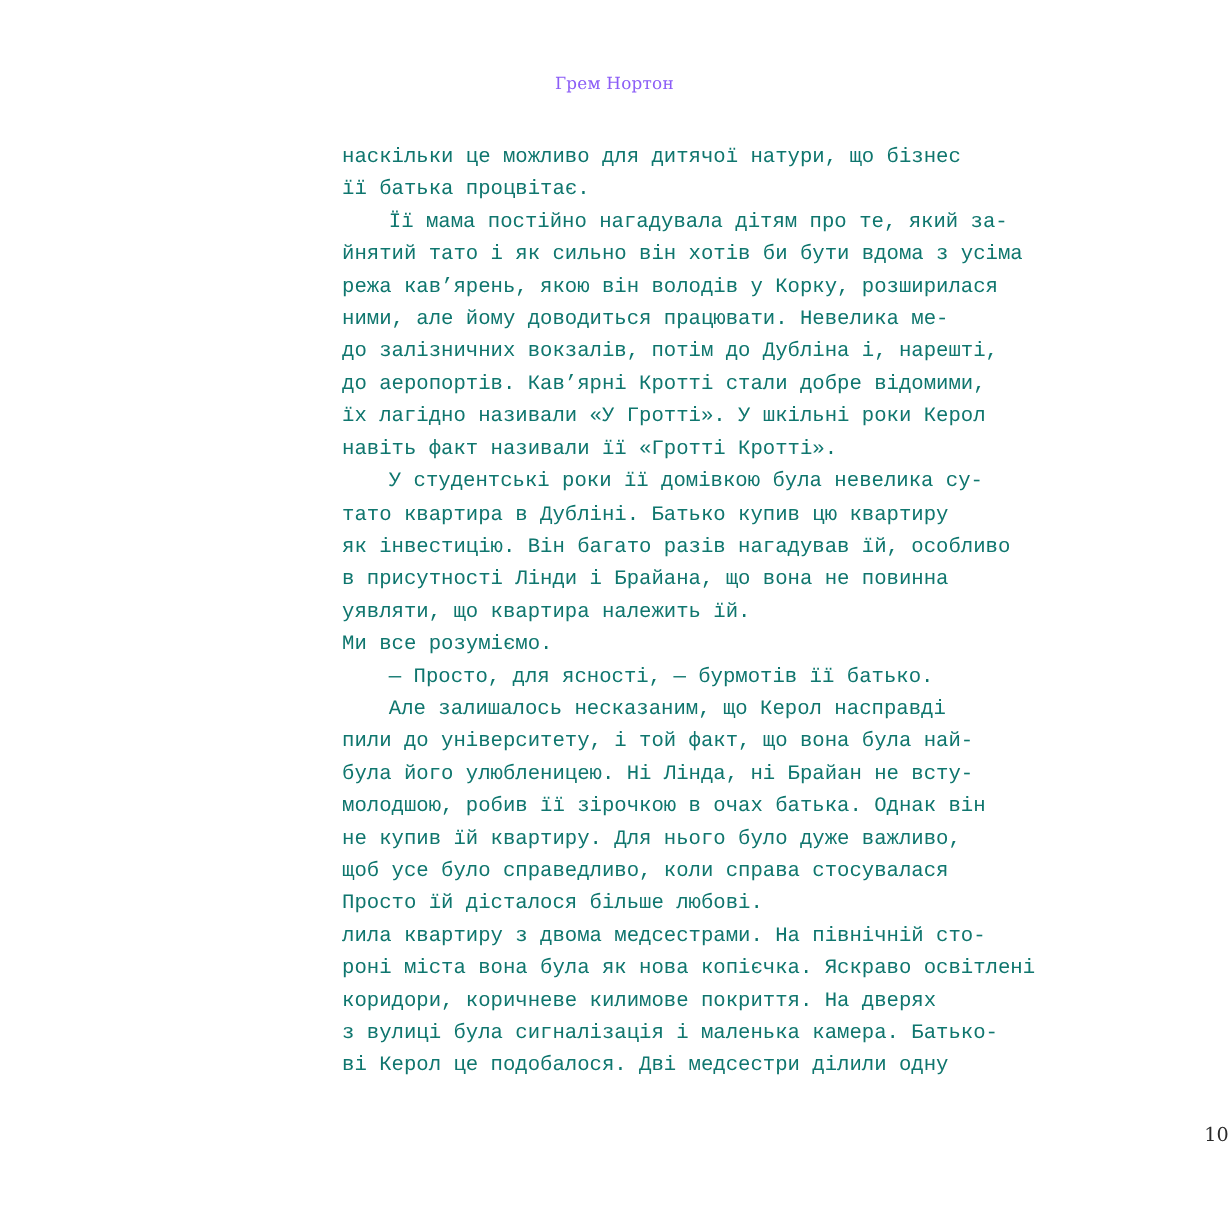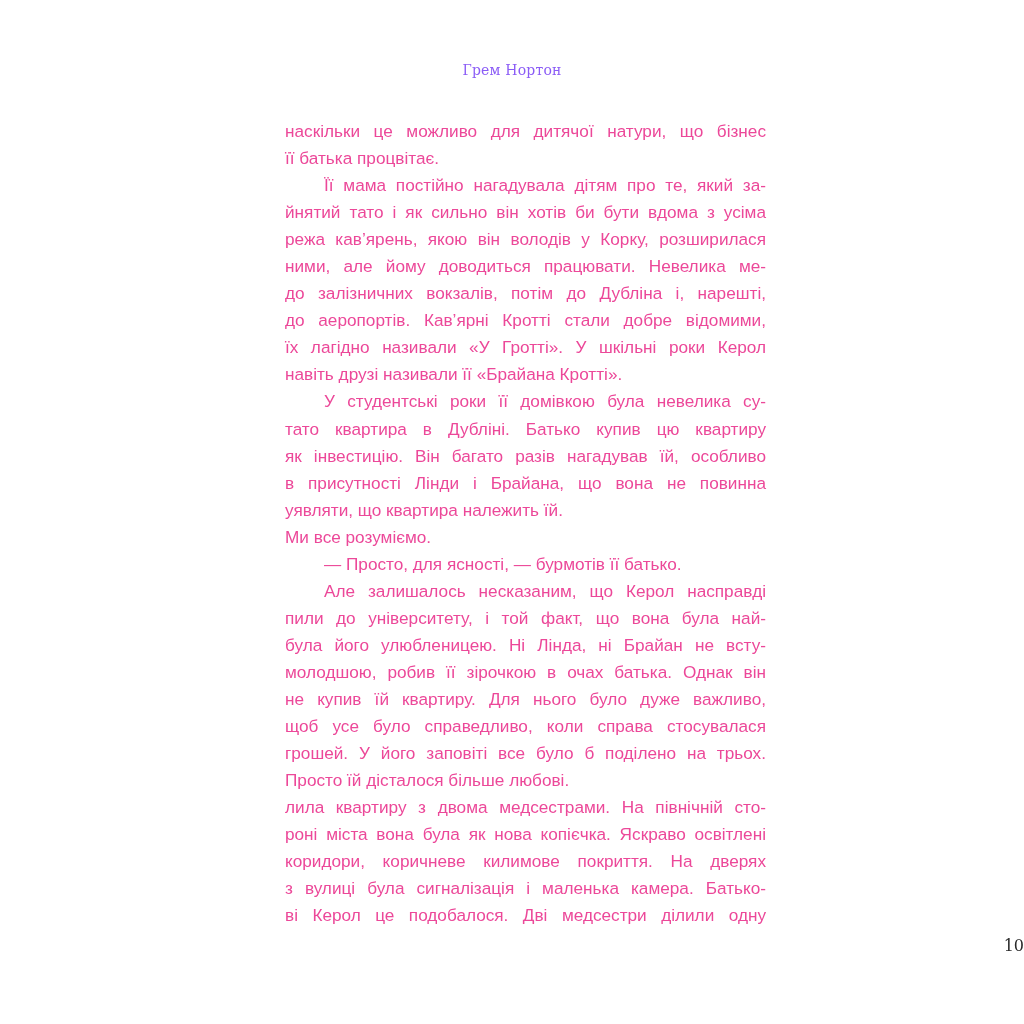--- a/index.html
+++ b/index.html
@@ -4,21 +4,21 @@
 <style>
   html, body { margin:0; padding:0; background:#ffffff; }
   body { width:1024px; height:1024px; position:relative; overflow:hidden; }
   .page { position:absolute; left:0; top:0; width:1024px; height:1024px; background:#fff; }
   .running-head {
     position:absolute; top:62px; left:0; width:1024px; text-align:center;
     font-family:"DejaVu Serif", serif; font-size:14px; color:#8b5cf6; letter-spacing:0.2px;
   }
   .text-block {
     position:absolute; left:285px; top:118px; width:481px;
-    font-family:Liberation Sans, sans-serif; font-size:17.2px; line-height:27.05px; color:#ec4899;
+    font-family:Liberation Mono, monospace; font-size:17.2px; line-height:27.05px; color:#0f766e;
   }
   .line { display:block; white-space:nowrap; text-align:justify; text-align-last:justify; height:27.05px; }
   .line.last { text-align-last:left; }
   .line.indent { padding-left:39px; }
   .folio {
     position:absolute; top:936px; left:0; width:1024px; text-align:right;
     font-family:"DejaVu Serif", serif; font-size:16px; color:#2a2a2a;
   }
 </style>
 </head>
@@ -30,35 +30,34 @@
   <div class="text-block">
     <span class="line">наскільки це можливо для дитячої натури, що бізнес</span>
     <span class="line last">її батька процвітає.</span>
     <span class="line indent">Її мама постійно нагадувала дітям про те, який за-</span>
     <span class="line">йнятий тато і як сильно він хотів би бути вдома з усіма</span>
     <span class="line">режа кав’ярень, якою він володів у Корку, розширилася</span>
     <span class="line">ними, але йому доводиться працювати. Невелика ме-</span>
     <span class="line">до залізничних вокзалів, потім до Дубліна і, нарешті,</span>
     <span class="line">до аеропортів. Кав’ярні Кротті стали добре відомими,</span>
     <span class="line">їх лагідно називали «У Гротті». У шкільні роки Керол</span>
-    <span class="line last">навіть друзі називали її «Брайана Кротті».</span>
+    <span class="line last">навіть факт називали її «Гротті Кротті».</span>
     <span class="line indent">У студентські роки її домівкою була невелика су-</span>
     <span class="line">тато квартира в Дубліні. Батько купив цю квартиру</span>
     <span class="line">як інвестицію. Він багато разів нагадував їй, особливо</span>
     <span class="line">в присутності Лінди і Брайана, що вона не повинна</span>
     <span class="line last">уявляти, що квартира належить їй.</span>
     <span class="line last">Ми все розуміємо.</span>
     <span class="line indent last">— Просто, для ясності, — бурмотів її батько.</span>
     <span class="line indent">Але залишалось несказаним, що Керол насправді</span>
     <span class="line">пили до університету, і той факт, що вона була най-</span>
     <span class="line">була його улюбленицею. Ні Лінда, ні Брайан не всту-</span>
     <span class="line">молодшою, робив її зірочкою в очах батька. Однак він</span>
     <span class="line">не купив їй квартиру. Для нього було дуже важливо,</span>
     <span class="line">щоб усе було справедливо, коли справа стосувалася</span>
-    <span class="line">грошей. У його заповіті все було б поділено на трьох.</span>
     <span class="line last">Просто їй дісталося більше любові.</span>
     <span class="line">лила квартиру з двома медсестрами. На північній сто-</span>
     <span class="line">роні міста вона була як нова копієчка. Яскраво освітлені</span>
     <span class="line">коридори, коричневе килимове покриття. На дверях</span>
     <span class="line">з вулиці була сигналізація і маленька камера. Батько-</span>
     <span class="line">ві Керол це подобалося. Дві медсестри ділили одну</span>
   </div>
 
   <div class="folio">10</div>
 </div>

